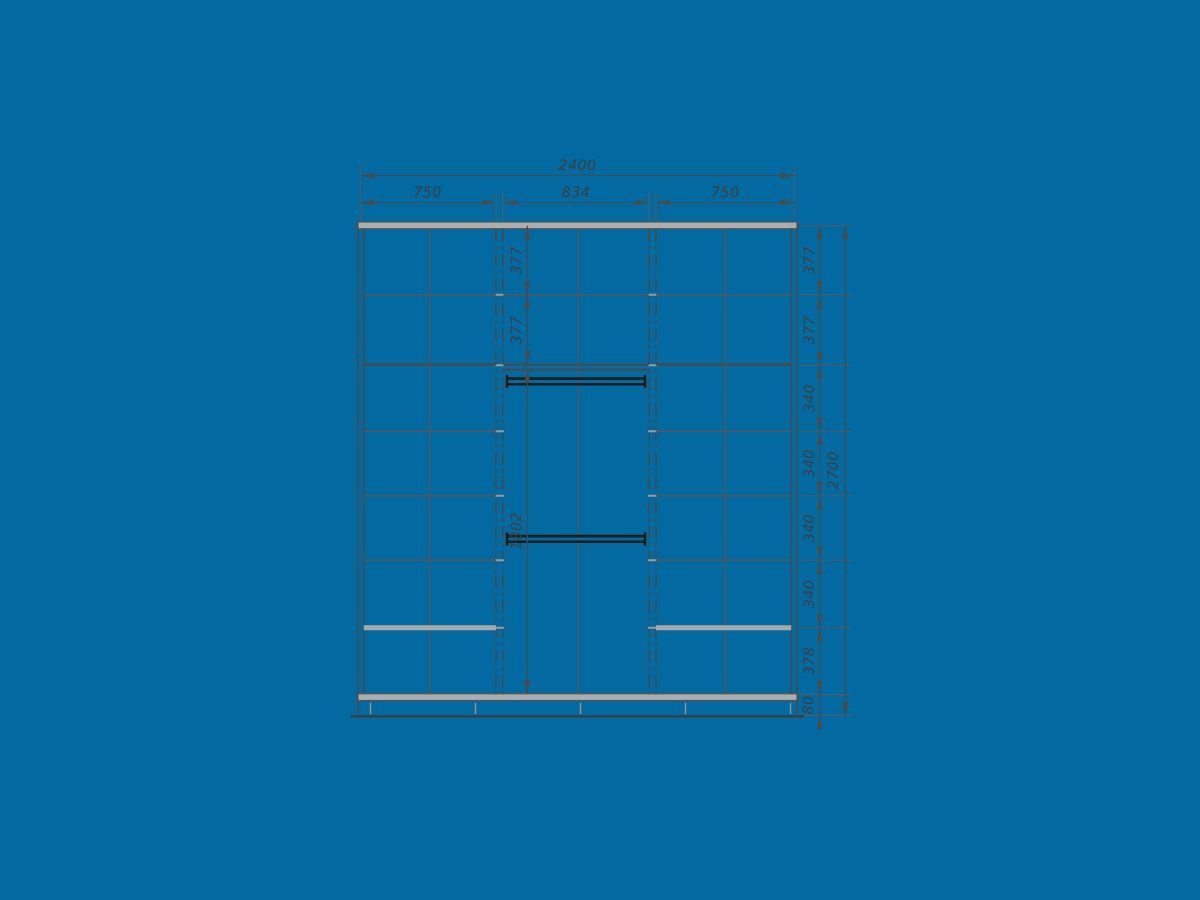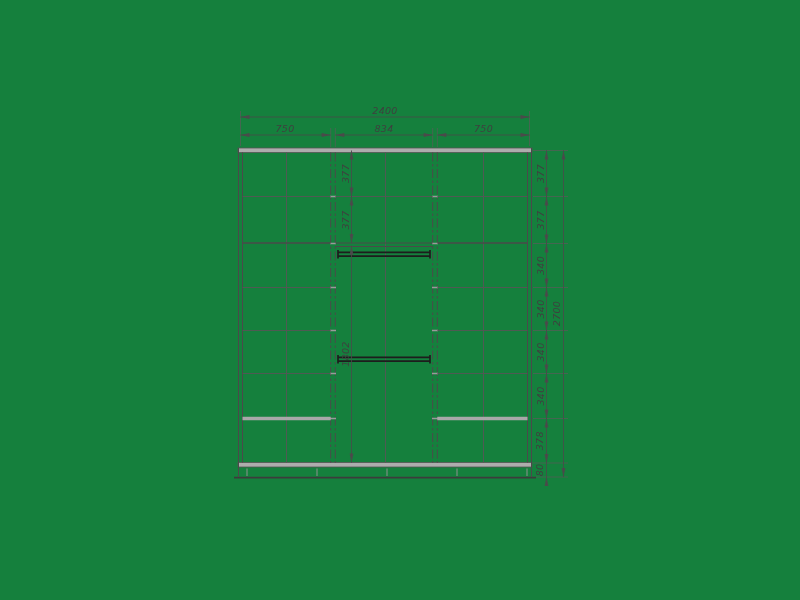--- a/index.html
+++ b/index.html
@@ -1,16 +1,16 @@
 <!DOCTYPE html>
 <html><head>
 <meta charset="utf-8">
 <style>
   html,body{margin:0;padding:0;background:#ffffff;}
-  .page{position:relative;width:800px;height:600px;background:#15803d;overflow:hidden;
+  .page{position:relative;width:800px;height:600px;background:#0369a1;overflow:hidden;
         font-family:"DejaVu Sans",sans-serif;}
   svg{position:absolute;left:0;top:0;}
   .dim-label{font-family:"DejaVu Sans",sans-serif;font-style:italic;font-size:9.5px;
              fill:#3f3f3f;letter-spacing:.3px;}
   .dim-line{stroke:#4a4a4a;stroke-width:.8;fill:none;}
   .ext-line{stroke:#5a5a5a;stroke-width:.7;fill:none;}
   .body-line{stroke:#4a4a4a;stroke-width:1;fill:none;}
   .thin-line{stroke:#565656;stroke-width:.9;fill:none;}
 </style>
 </head>

